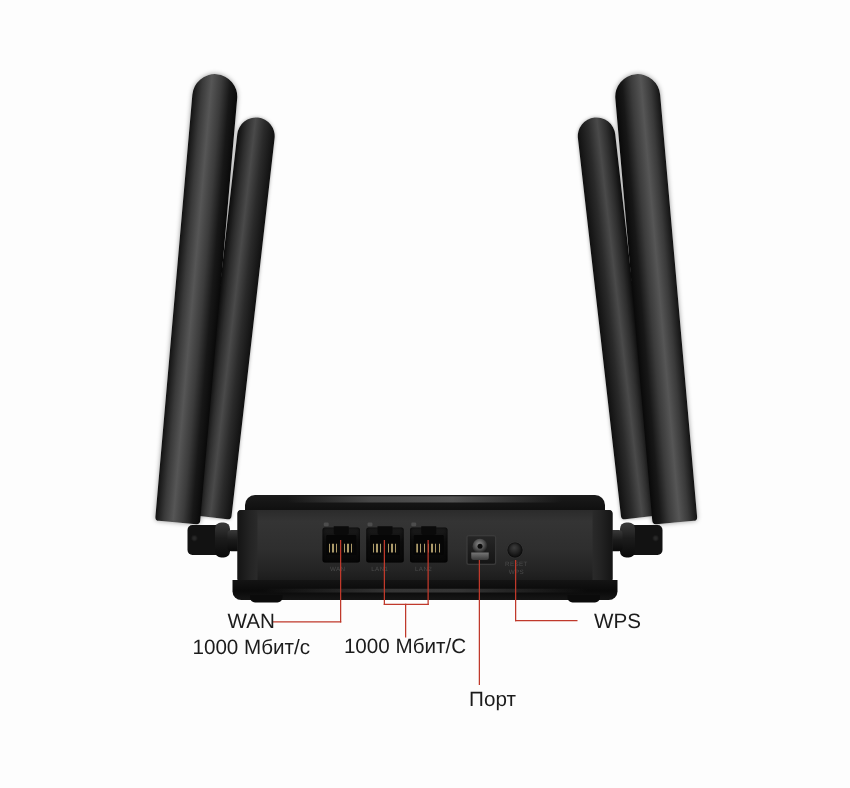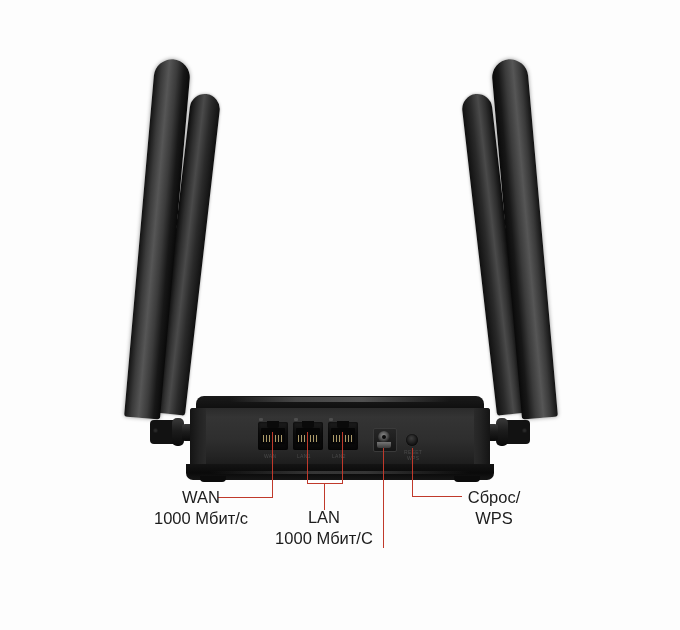--- a/index.html
+++ b/index.html
@@ -251,25 +251,24 @@
 
   <div class="lead lead-v" style="left:412px;top:448px;height:49px;"></div>
   <div class="lead lead-h" style="left:412px;top:496px;width:50px;"></div>
 
   <div class="callout ta-c" style="left:141px;top:487px;width:120px;">
     <span class="l1">WAN</span>
     <span class="l2">1000 Мбит/с</span>
   </div>
 
   <div class="callout ta-c" style="left:264px;top:507px;width:120px;">
-    <span class="l1">LAN</span>
     <span class="l2">1000 Мбит/С</span>
   </div>
 
   <div class="callout ta-c" style="left:334px;top:550px;width:120px;">
+    <span class="l1">Порт</span>
   </div>
 
   <div class="callout ta-c" style="left:444px;top:487px;width:100px;">
-    <span class="l1">Сброс/</span>
     <span class="l2">WPS</span>
   </div>
 
 </div>
 
 </body></html>

